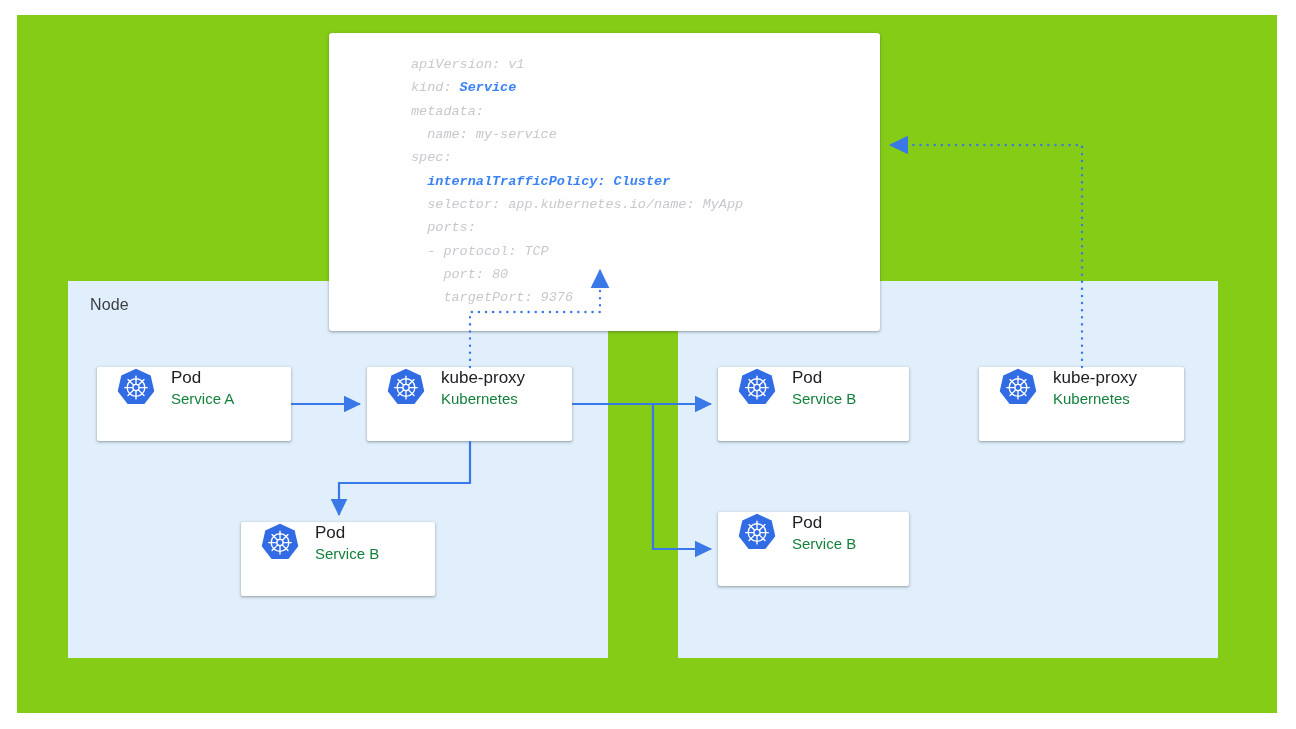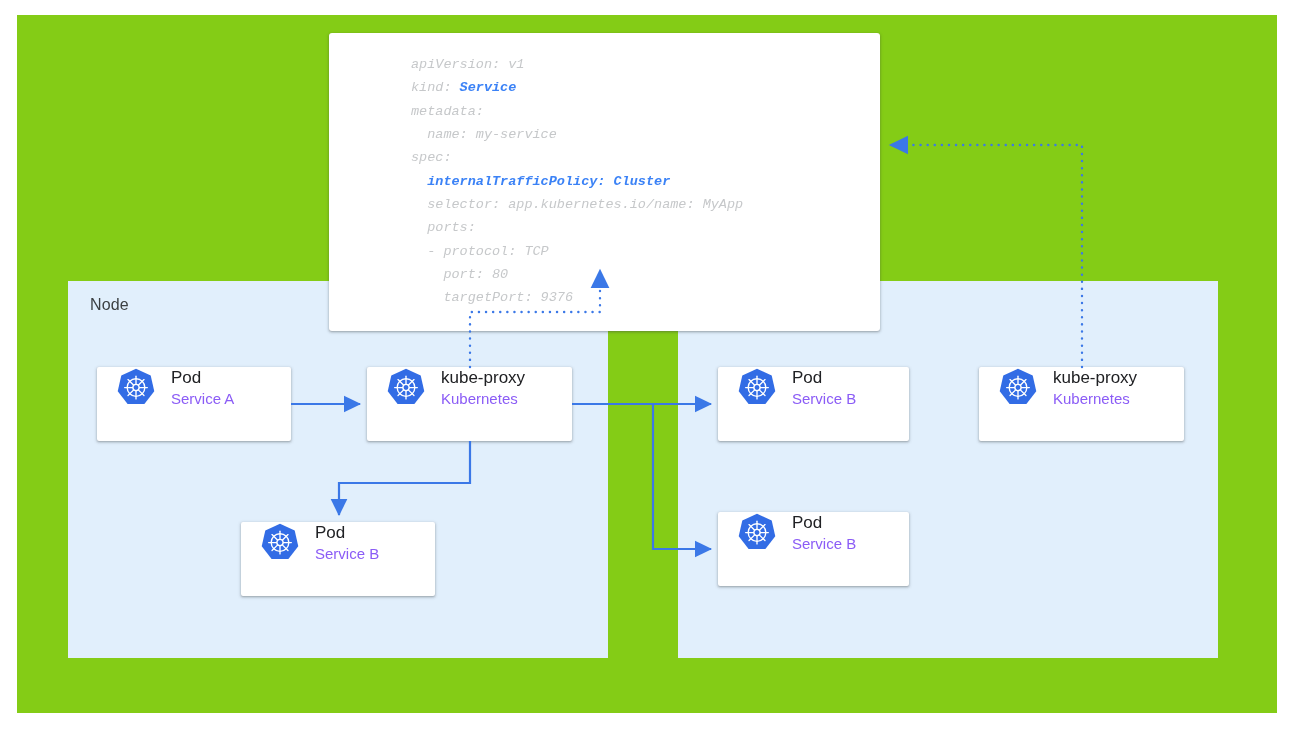--- a/index.html
+++ b/index.html
@@ -8,21 +8,21 @@
   .node-box{position:absolute;background:#e1effc;}
   #node-left{left:68px;top:281px;width:540px;height:377px;}
   #node-right{left:678px;top:281px;width:540px;height:377px;}
   .node-label{position:absolute;left:22px;top:15px;font-size:16px;color:#3c4043;letter-spacing:.1px;}
   .card{position:absolute;background:#ffffff;border-radius:2px;
         box-shadow:0 1px 2px rgba(60,64,67,.30),0 1px 3px 1px rgba(60,64,67,.15);
         display:flex;align-items:flex-start;}
   .card .k8s{flex:0 0 auto;margin-left:18px;margin-right:14px;}
   .card .txt{display:flex;flex-direction:column;justify-content:center;}
   .card .t1{font-size:17px;color:#202124;line-height:1.28;}
-  .card .t2{font-size:15px;color:#8b5cf6;line-height:1.28;}
+  .card .t2{font-size:15px;color:#15803d;line-height:1.28;}
   #pod-a{left:97px;top:367px;width:194px;height:74px;}
   #kproxy-left{left:367px;top:367px;width:205px;height:74px;}
   #pod-b-left{left:241px;top:522px;width:194px;height:74px;}
   #pod-b-r1{left:718px;top:367px;width:191px;height:74px;}
   #pod-b-r2{left:718px;top:512px;width:191px;height:74px;}
   #kproxy-right{left:979px;top:367px;width:205px;height:74px;}
   #yaml-card{position:absolute;left:329px;top:33px;width:551px;height:298px;background:#fff;border-radius:3px;
         box-shadow:0 1px 2px rgba(60,64,67,.30),0 1px 3px 1px rgba(60,64,67,.15);}
   #yaml-code{position:absolute;left:82px;top:20px;font-family:"Liberation Mono",monospace;
         font-size:13.5px;line-height:1.73;font-style:italic;color:#c6c8ca;white-space:pre;}

